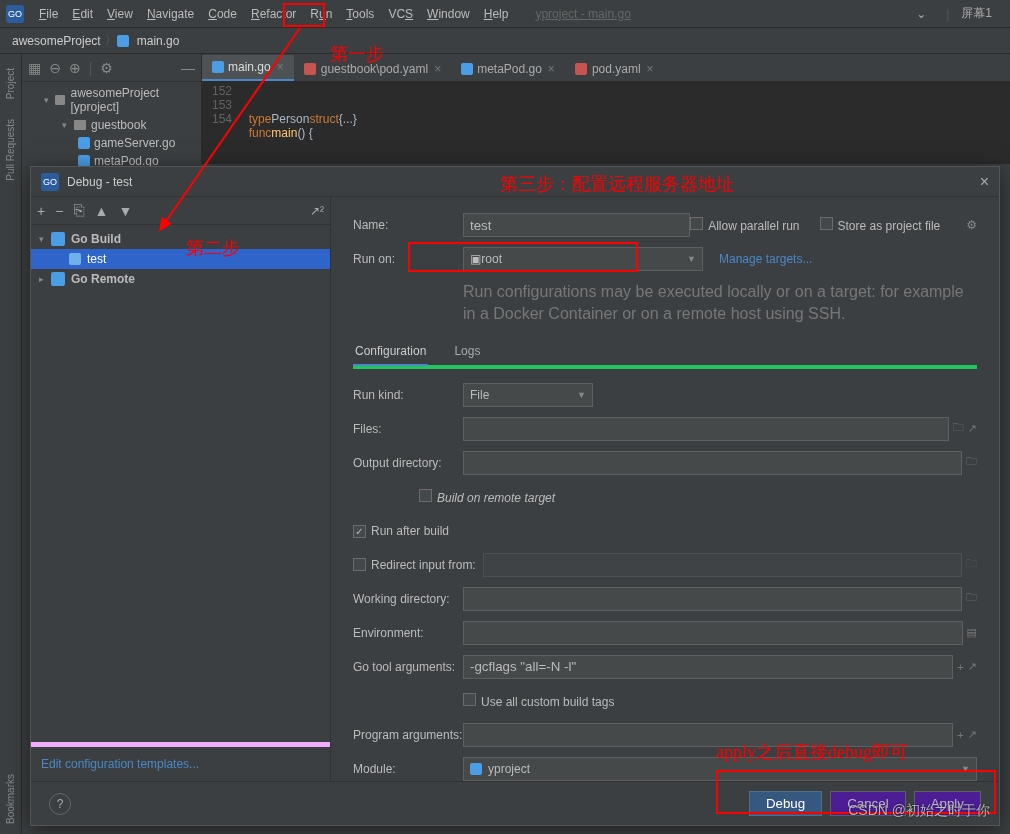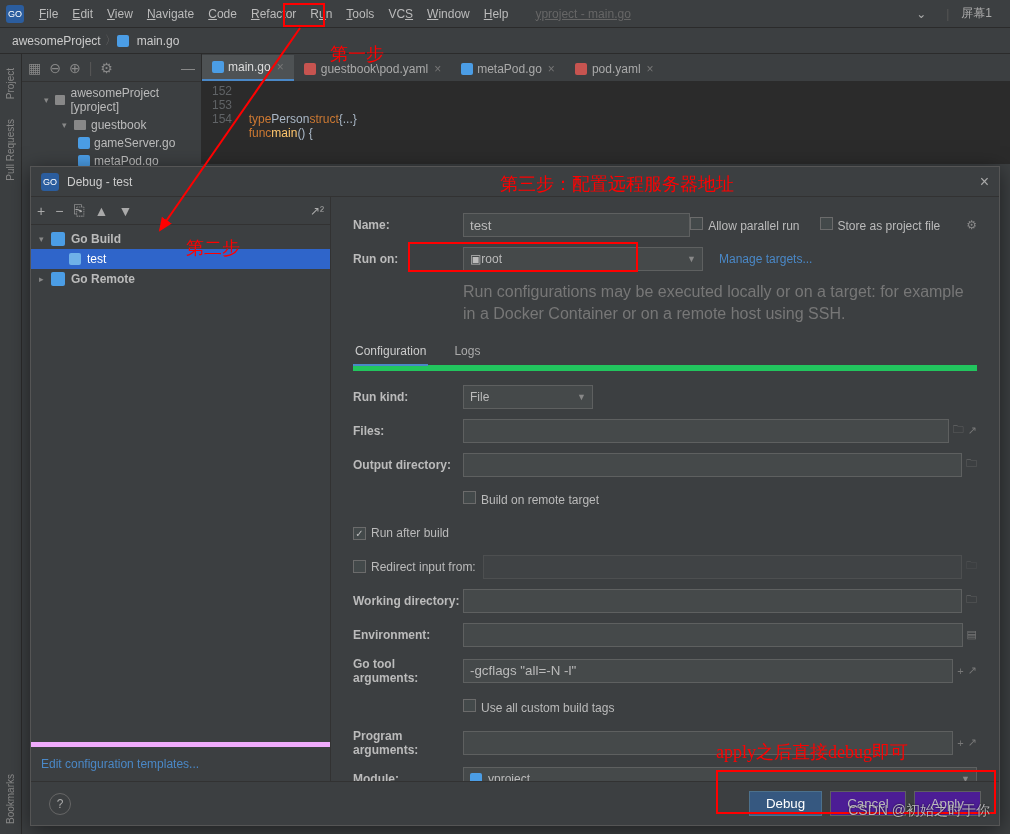--- a/index.html
+++ b/index.html
@@ -58,28 +58,28 @@
 .dlg-toolbar span { color: #aaa; font-size: 14px; cursor: pointer; }
 .dlg-tree { flex: 1; padding: 4px 0; }
 .cfg-row { padding: 3px 8px; display: flex; align-items: center; cursor: pointer; }
 .cfg-row.indent { padding-left: 38px; }
 .cfg-row.selected { background: #2f65ca; color: #fff; }
 .dlg-left-footer { padding: 10px; border-top: 5px solid #f0abfc; }
 .link { color: #4a88c7; cursor: pointer; }
 
 .dlg-right { flex: 1; padding: 16px 22px; overflow-y: auto; position: relative; }
 .form-row { display: flex; align-items: center; margin-bottom: 10px; min-height: 24px; }
-.form-label { width: 110px; color: #bbb; flex-shrink: 0; font-weight: bold; }
+.form-label { width: 110px; color: #bbb; flex-shrink: 0; }
 .form-input { flex: 1; background: #45494a; border: 1px solid #5e6060; color: #bbb; padding: 3px 6px; height: 24px; }
 .chk-row { display: flex; align-items: center; gap: 20px; margin-left: auto; }
 .chk { width: 13px; height: 13px; border: 1px solid #6b6b6b; margin-right: 5px; display: inline-flex; align-items: center; justify-content: center; background: #43494a; }
 .chk.checked::after { content: "✓"; color: #bbb; font-size: 10px; }
 .help-text { color: #777; font-size: 16px; margin-left: 110px; margin-bottom: 12px; line-height: 1.4; }
 
-.cfg-tabs { display: flex; border-bottom: 6px solid #22c55e; margin-bottom: 14px; }
+.cfg-tabs { display: flex; border-bottom: 4px solid #22c55e; margin-bottom: 14px; }
 .cfg-tab { padding: 6px 2px; margin-right: 24px; color: #aaa; cursor: pointer; }
 .cfg-tab.active { color: #ccc; border-bottom: 2px solid #4a88c7; margin-bottom: -1px; }
 
 .select-field { display: flex; align-items: center; background: #45494a; border: 1px solid #5e6060; padding: 2px 6px; height: 24px; cursor: pointer; }
 .select-caret { margin-left: auto; color: #888; font-size: 9px; }
 .field-icons { margin-left: 4px; color: #777; font-size: 11px; }
 .gear { margin-left: 6px; color: #888; }
 
 .dlg-footer { height: 44px; display: flex; align-items: center; justify-content: flex-end; padding: 0 18px; gap: 8px; border-top: 1px solid #323232; }
 .help-btn { width: 22px; height: 22px; border-radius: 11px; border: 1px solid #666; color: #aaa; display: flex; align-items: center; justify-content: center; margin-right: auto; cursor: pointer; }
@@ -278,21 +278,21 @@
         <span class="form-label">Files:</span>
         <input class="form-input" style="">
         <span class="field-icons">🗀</span>
         <span class="field-icons">↗</span>
       </div>
       <div class="form-row">
         <span class="form-label">Output directory:</span>
         <input class="form-input" style="">
         <span class="field-icons">🗀</span>
       </div>
-      <div class="form-row" style="margin-left:110px;">
+      <div class="form-row" style="margin-left:66px;font-style:italic;">
         <label><span class="chk"></span><span>Build on remote target</span></label>
       </div>
       <div class="form-row" style="">
         <label><span class="chk checked"></span><span>Run after build</span></label>
       </div>
       <div class="form-row">
         <label style="width:130px;display:flex;">
             <span class="chk"></span>
             <span>Redirect input from:</span>
           </label>

